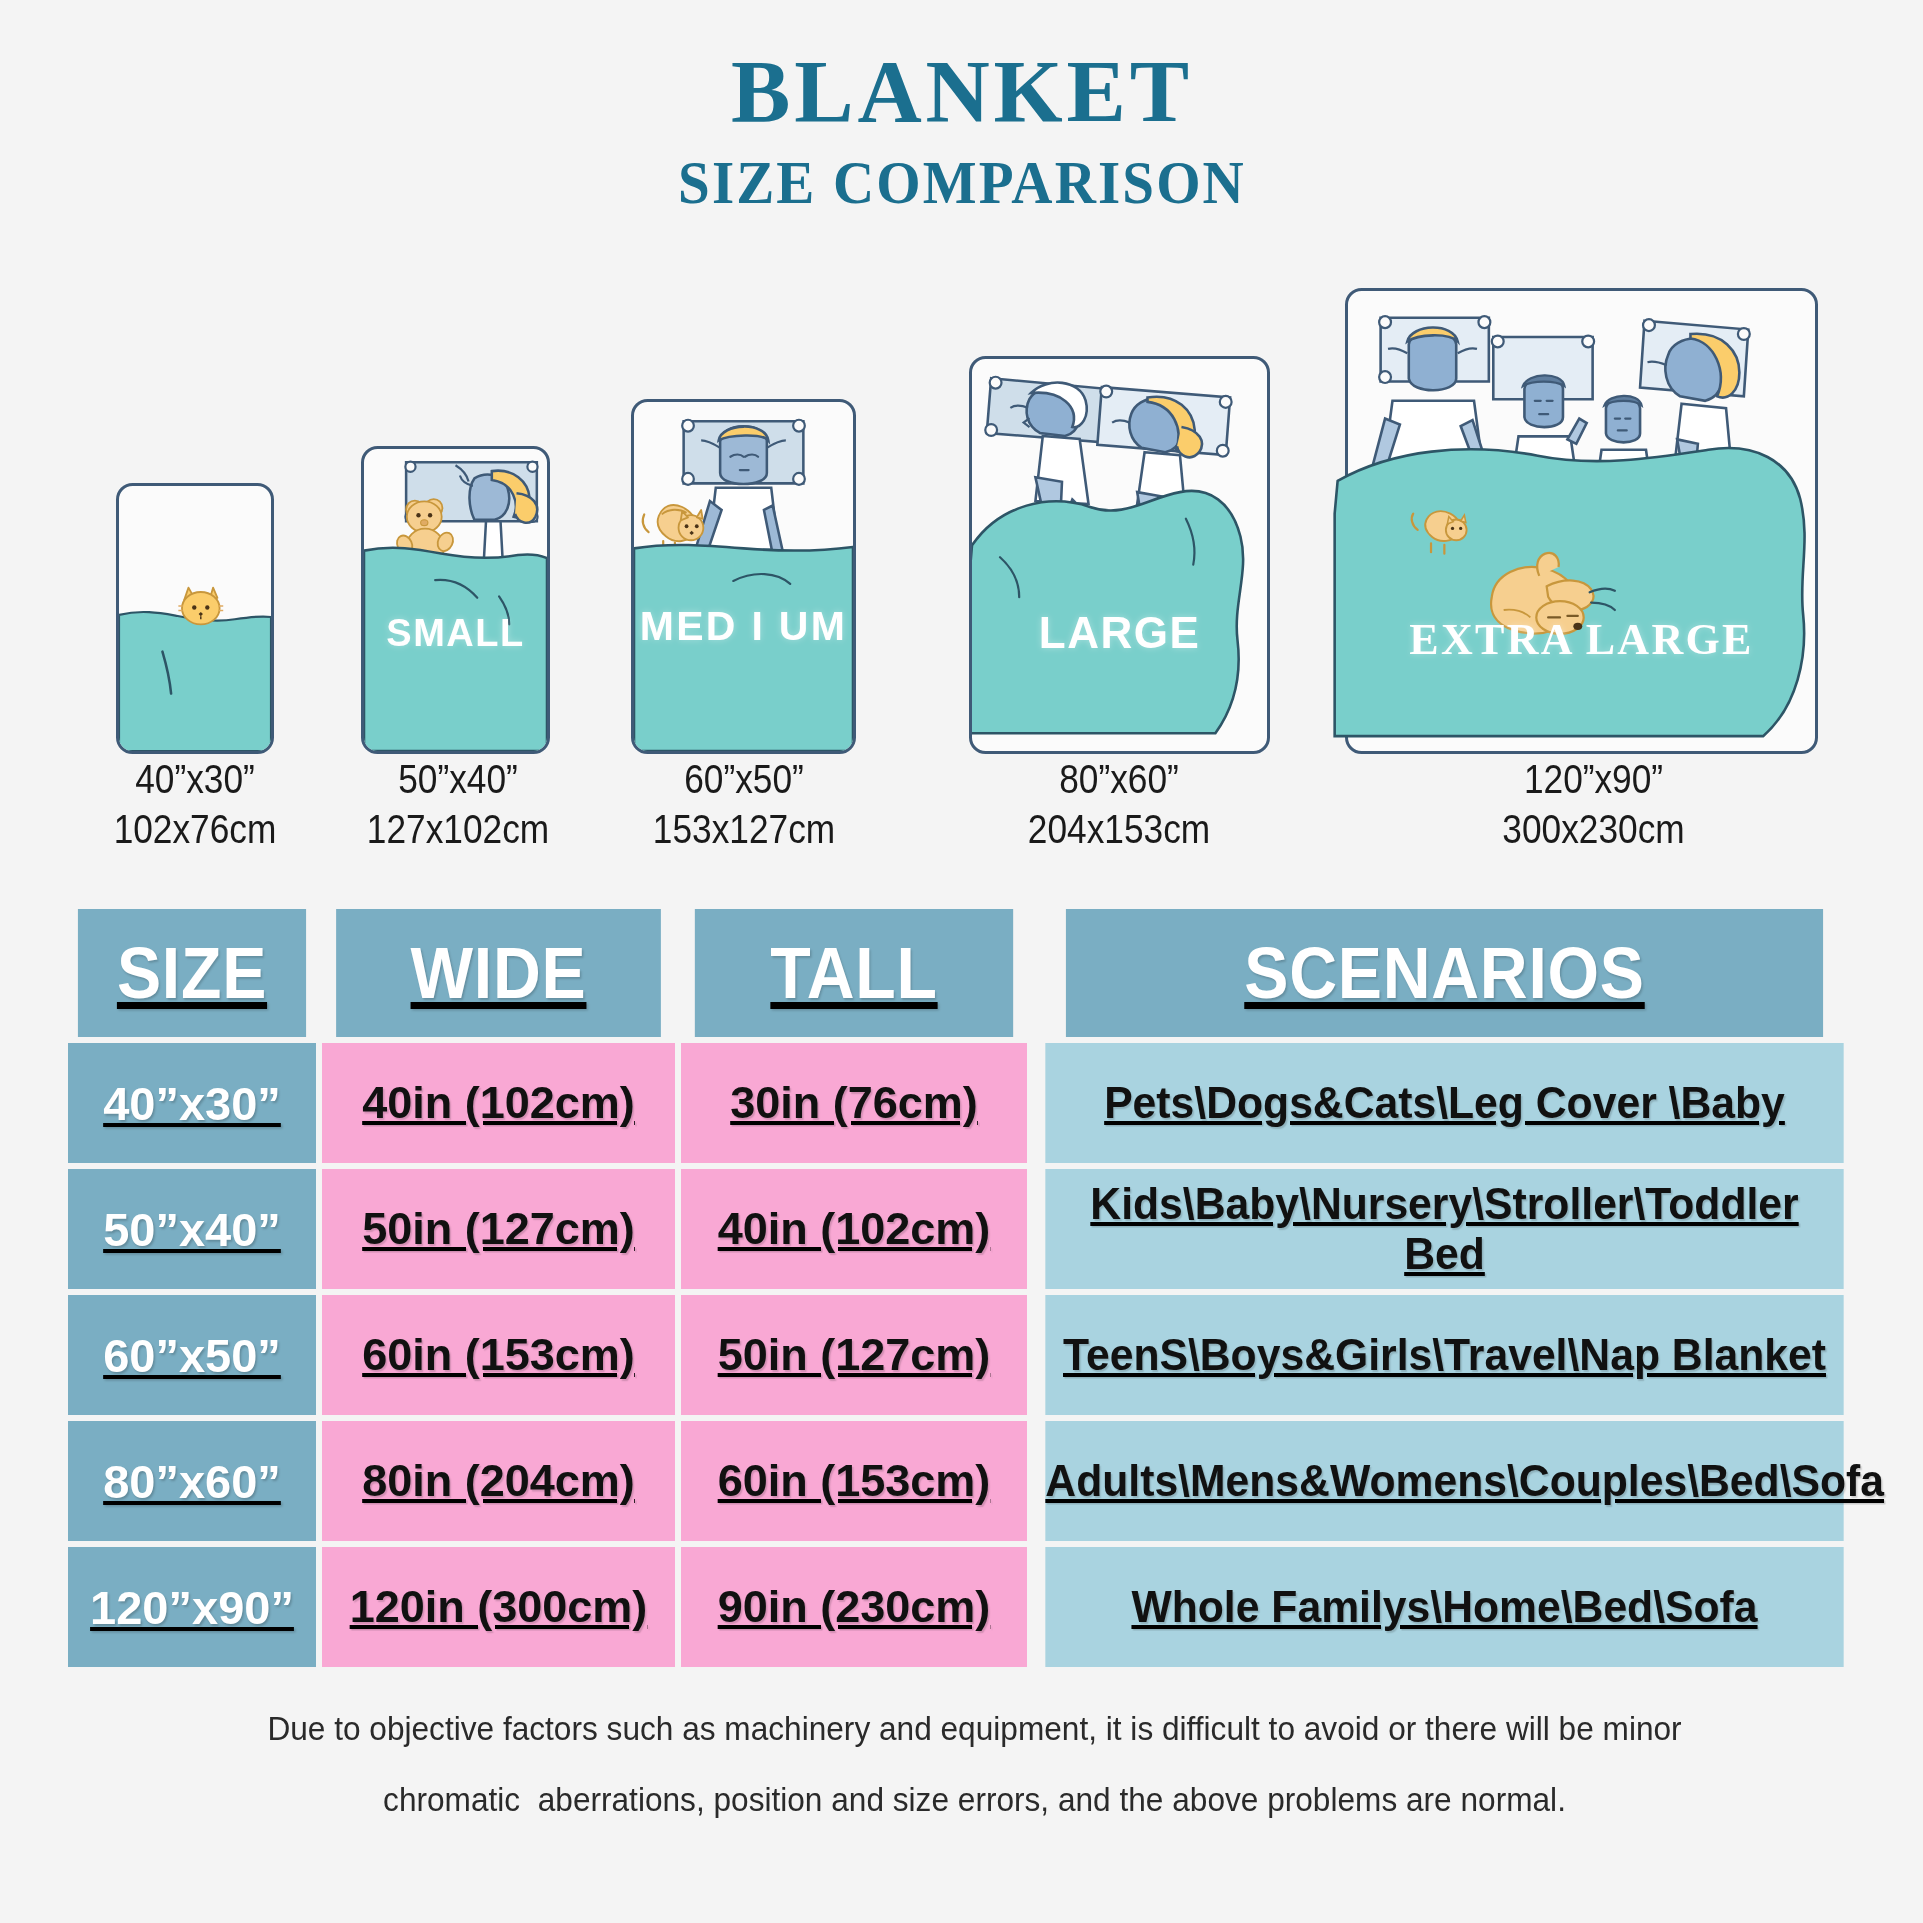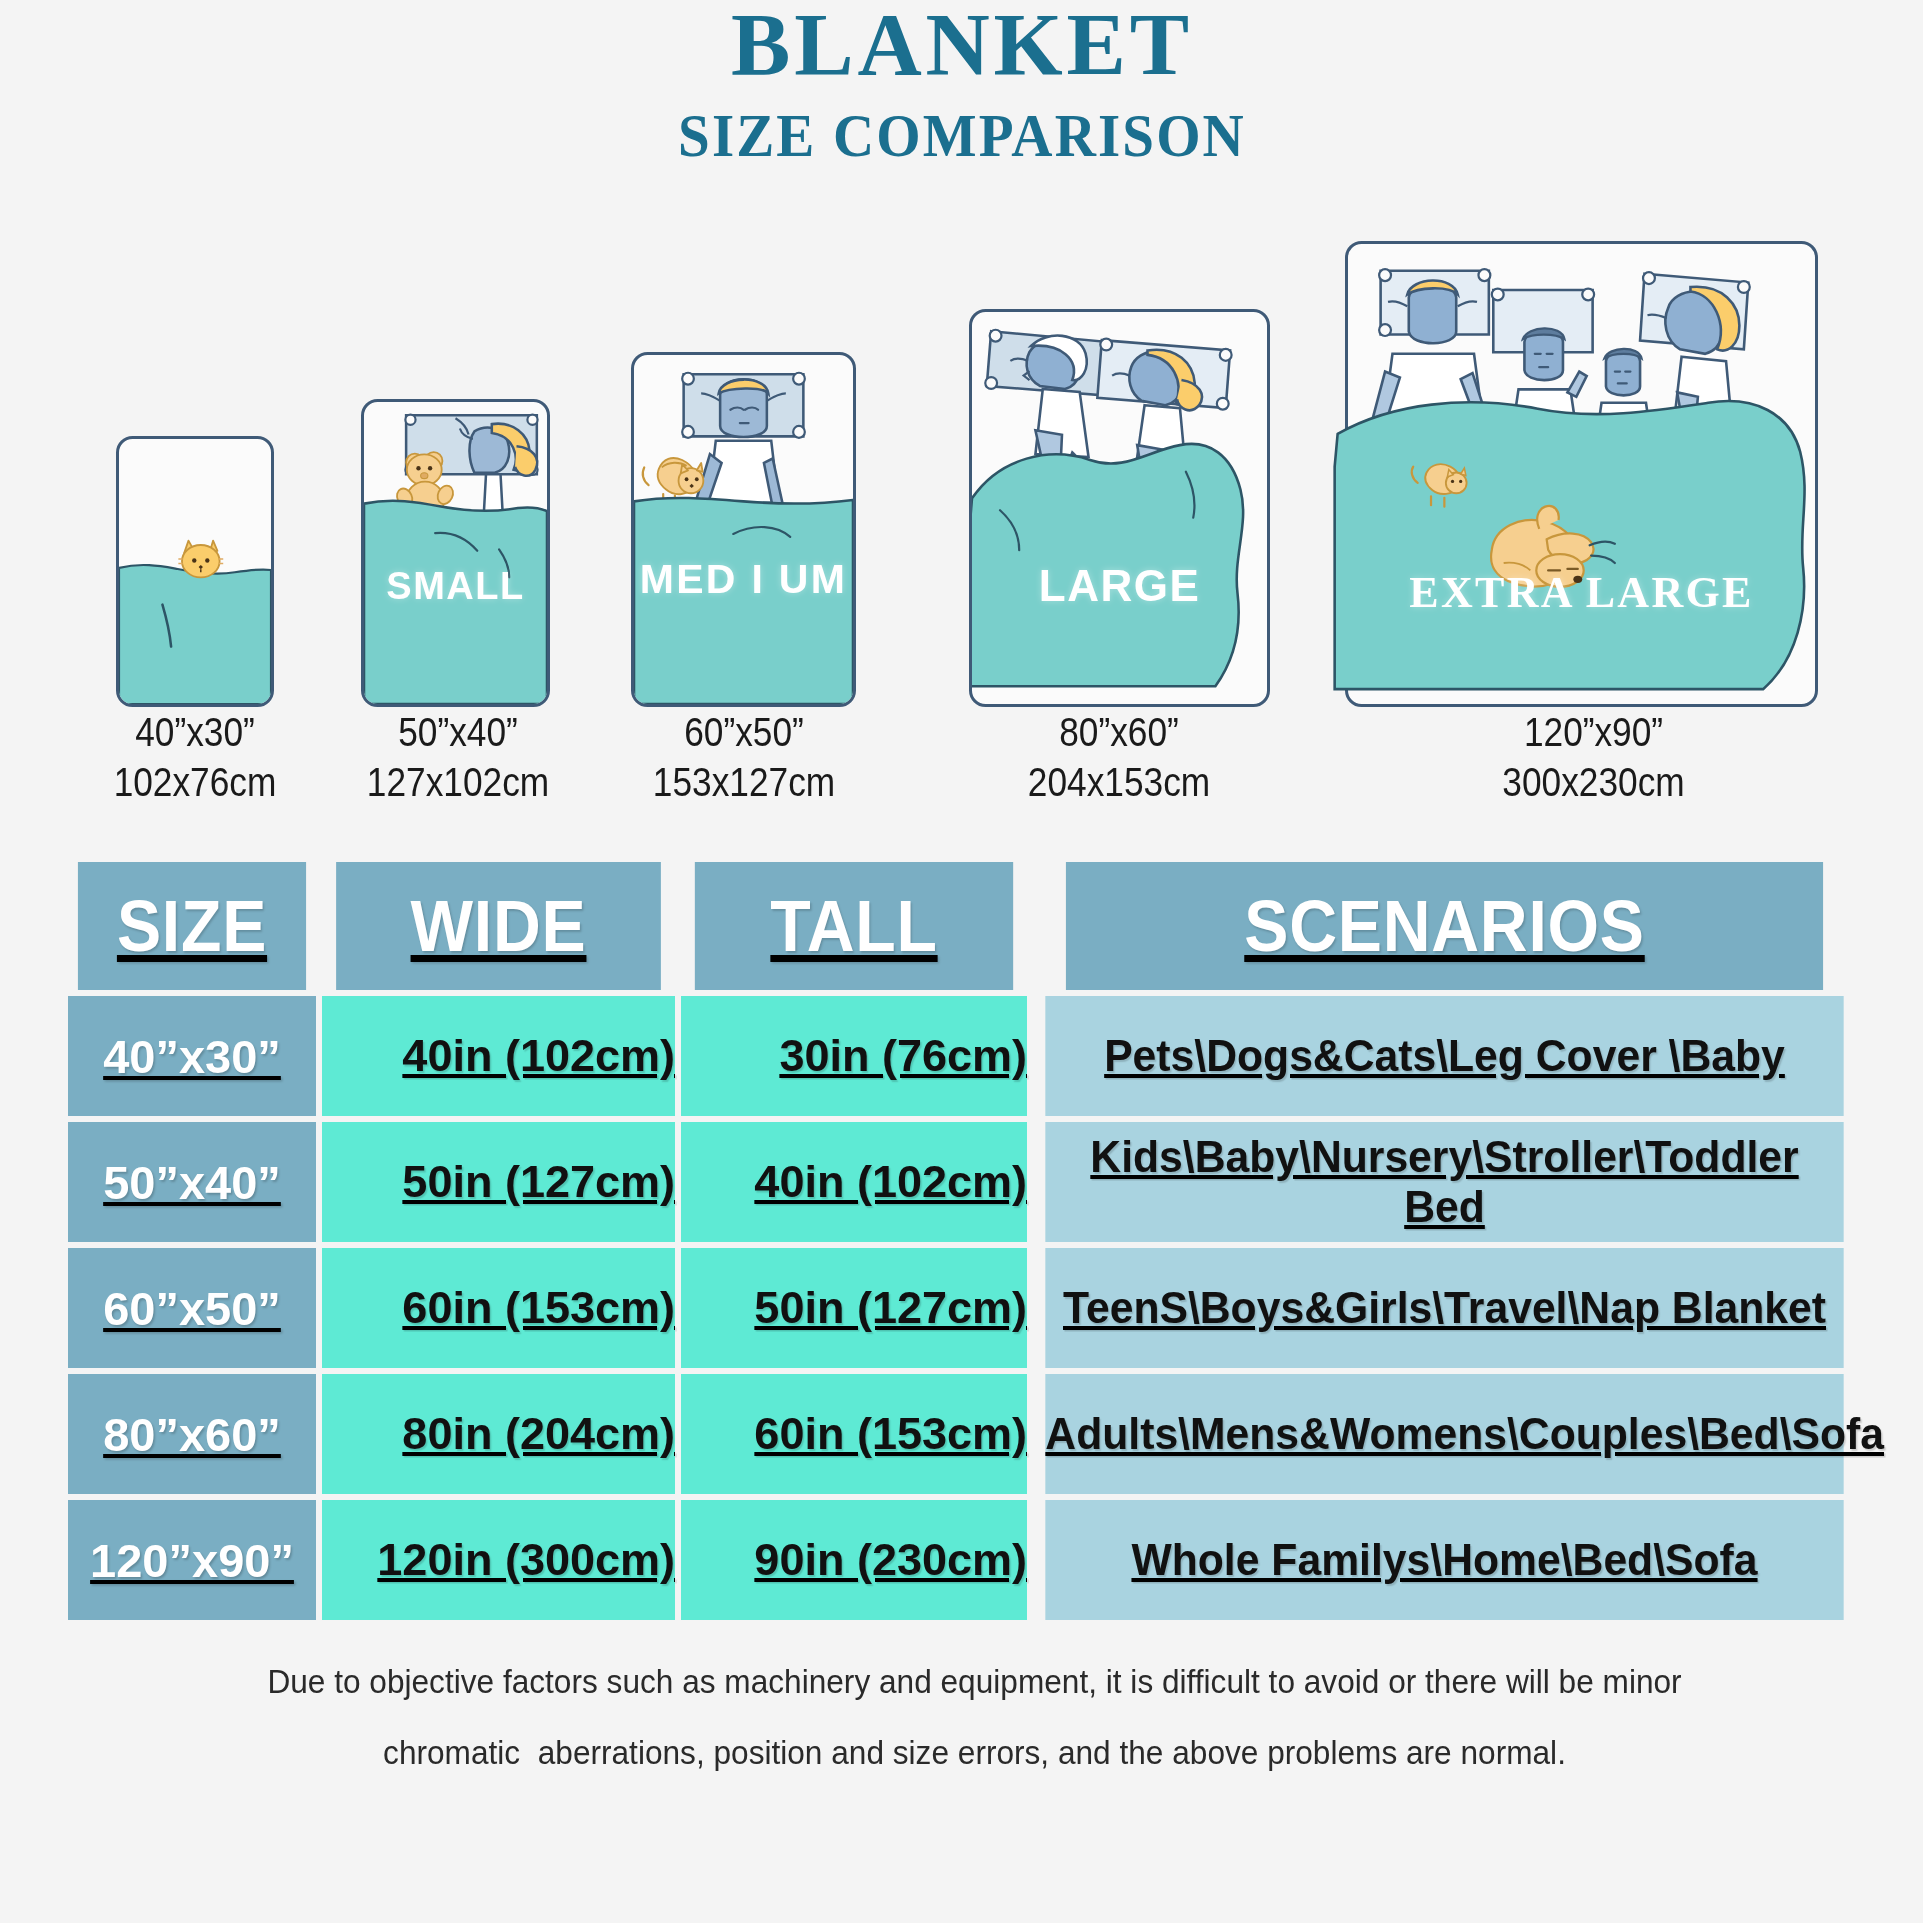--- a/index.html
+++ b/index.html
@@ -11,20 +11,21 @@
     width: 1924px;
     height: 1924px;
     font-family: "Liberation Sans", sans-serif;
     overflow: hidden;
     position: relative;
   }
 
   
   .header {
     text-align: center;
+    padding-top: 47px;
   }
   .title {
     font-family: "Liberation Serif", serif;
     font-size: 89px;
     font-weight: 700;
     color: #1b6f8f;
     letter-spacing: 3.8px;
     line-height: 1.0;
     margin: 0;
   }
@@ -128,25 +129,25 @@
     background: #7aaec3;
     color: #ffffff;
     font-size: 47px;
     font-weight: 700;
     text-align: center;
     height: 120px;
     vertical-align: middle;
     text-shadow: 1.5px 1.5px 2.3px rgba(0,0,0,.2);
   }
   .cell-val {
-    background: #5eead4;
+    background: #f9a8d4;
     color: #111111;
     font-size: 45px;
     font-weight: 700;
-    text-align: right;
+    text-align: center;
     height: 120px;
     vertical-align: middle;
     text-shadow: 1.5px 1.5px 1.5px rgba(0,0,0,.16);
   }
   .cell-scn {
     background: #a9d3e0;
     color: #111111;
     font-size: 44px;
     font-weight: 700;
     text-align: center;

